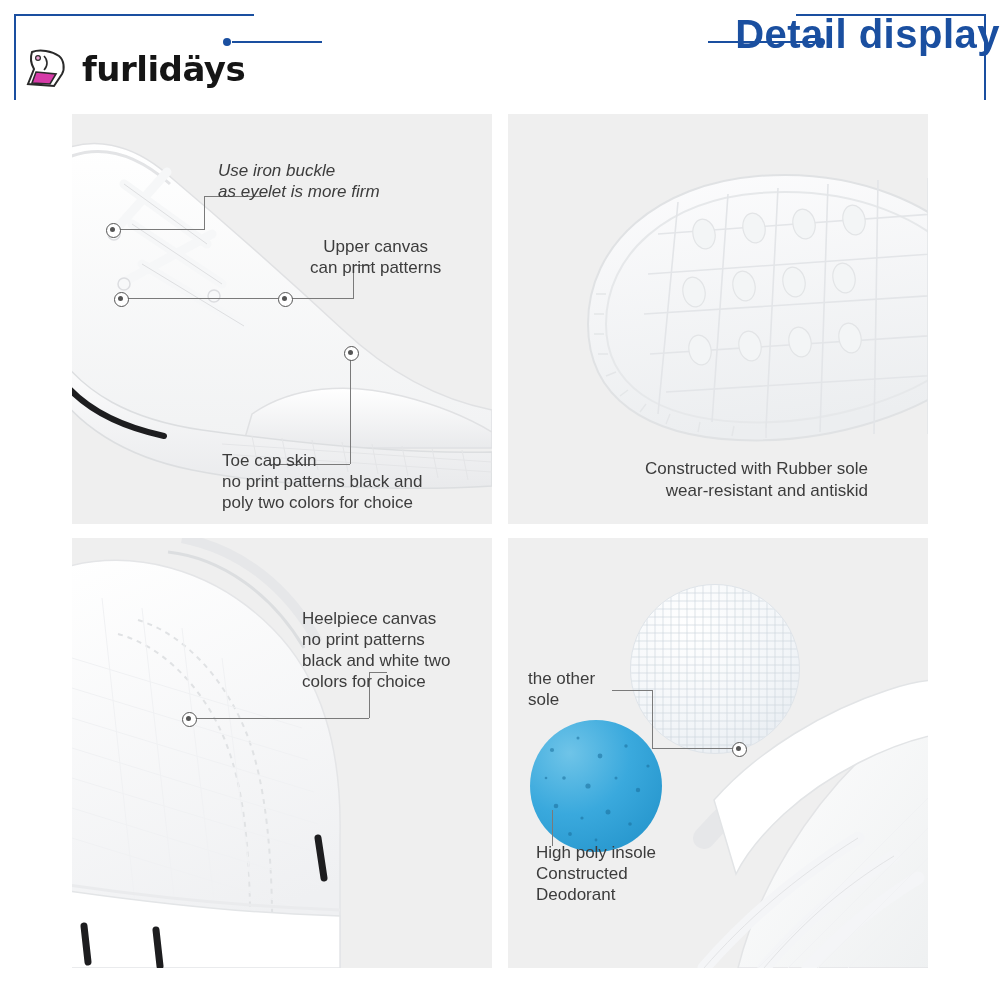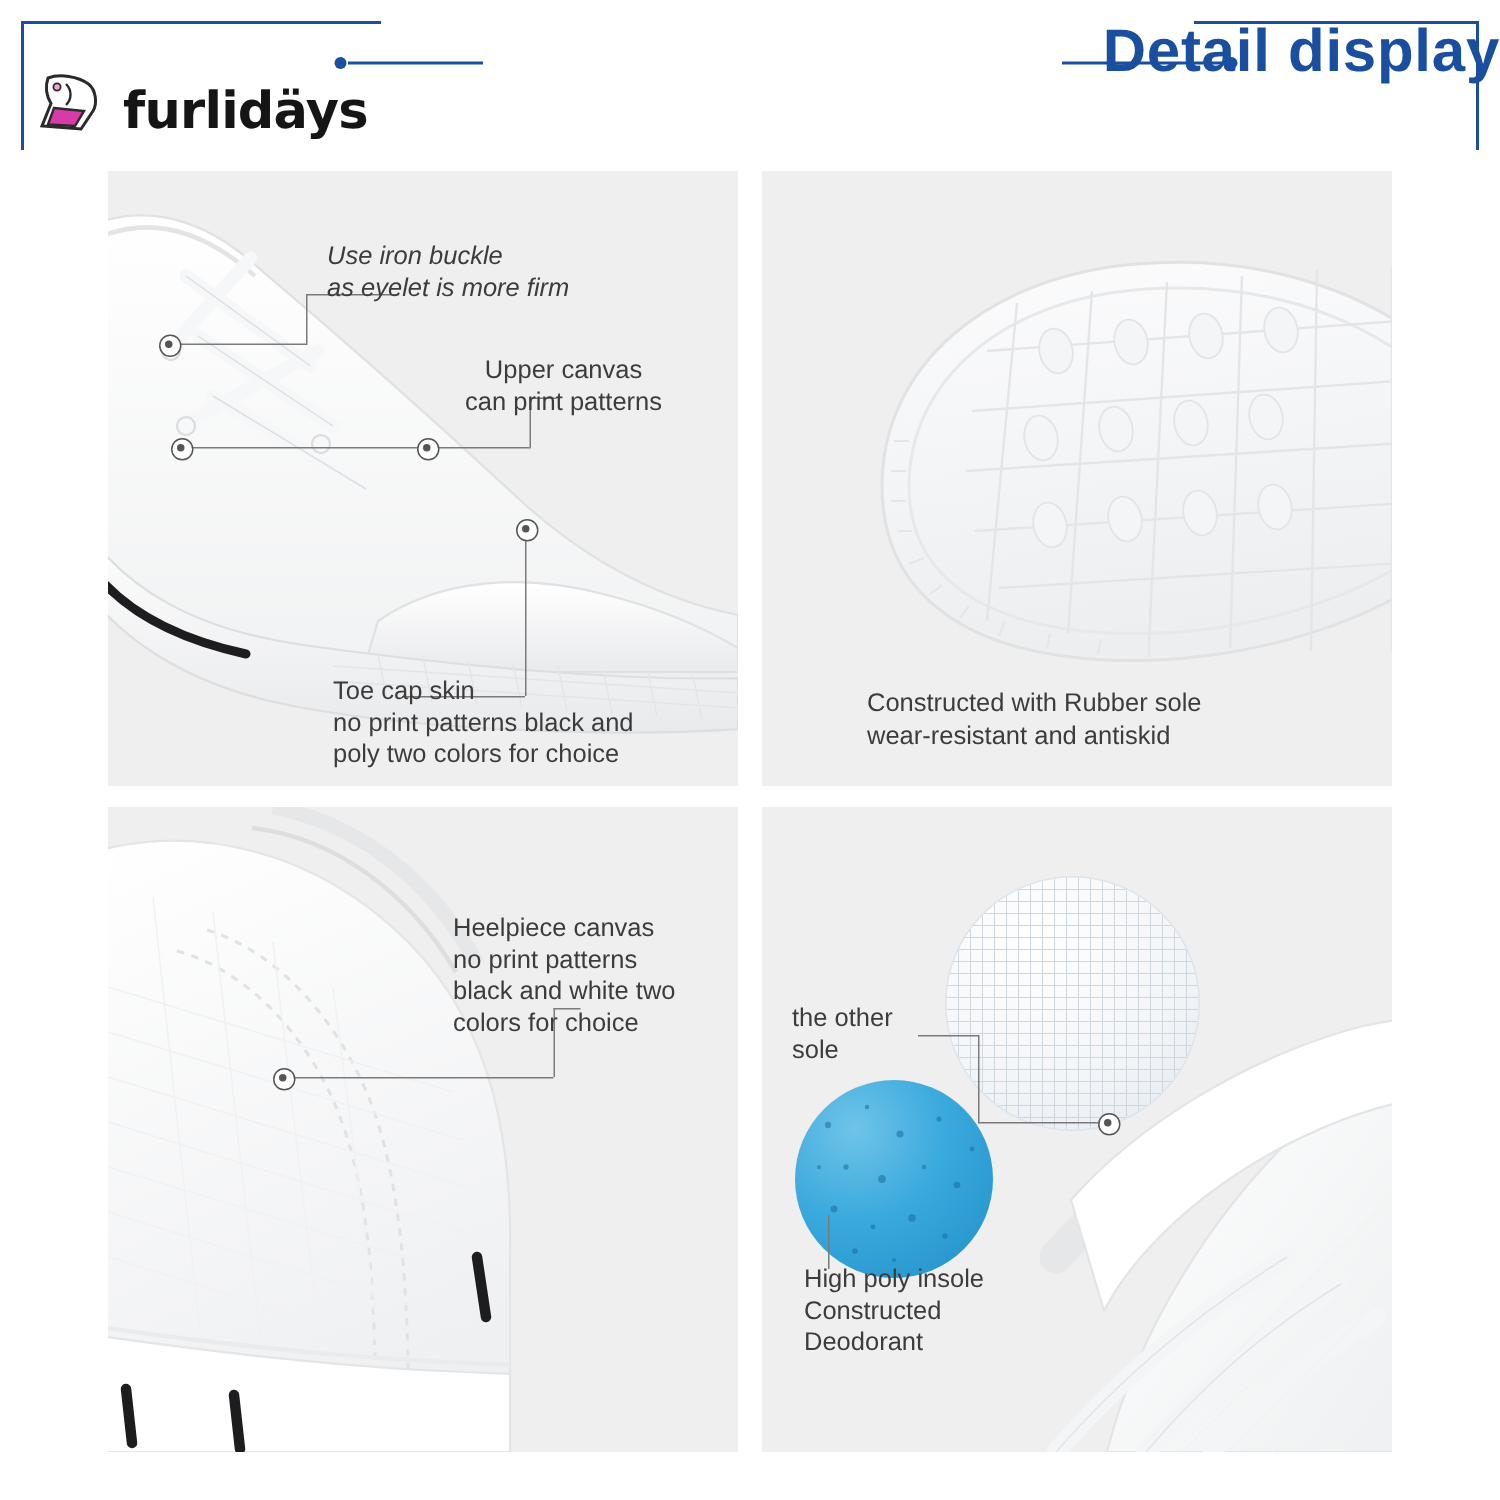--- a/index.html
+++ b/index.html
@@ -88,21 +88,21 @@
     width: 2px; height: 86px;
     background: #1a4fa0;
   }
 
   
   .logo {
     position: absolute;
     left: 24px;
     top: 44px;
     display: flex;
-    align-items: flex-end;
+    align-items: center;
     gap: 2px;
   }
   .logo-mark {
     width: 56px; height: 50px;
     position: relative;
   }
   .logo-text {
     font-size: 34px;
     font-weight: bold;
     color: #151515;
@@ -324,21 +324,21 @@
       <ellipse cx="192" cy="236" rx="11" ry="15" transform="rotate(-12 192 236)"></ellipse>
       <ellipse cx="242" cy="232" rx="11" ry="15" transform="rotate(-12 242 232)"></ellipse>
       <ellipse cx="292" cy="228" rx="11" ry="15" transform="rotate(-12 292 228)"></ellipse>
       <ellipse cx="342" cy="224" rx="11" ry="15" transform="rotate(-12 342 224)"></ellipse>
     </g>
 
     <g stroke="#e4e6e8" stroke-width="1.4">
       <path d="M88 180 L98 180 M86 200 L96 200 M86 220 L96 220 M90 240 L100 240 M98 262 L108 258 M112 282 L120 276 M132 298 L138 290 M158 310 L162 300 M190 318 L192 308 M224 322 L226 312 M258 324 L258 314"></path>
     </g>
   </svg>
-  <div class="panel-caption" style="left:70px; top:344px; text-align:left; width:290px;">Constructed with Rubber sole
+  <div class="panel-caption" style="left:70px; top:344px; text-align:right; width:290px;">Constructed with Rubber sole
 wear-resistant and antiskid</div>
 </div>
 
 <div class="panel panel-bl">
   <svg class="art" width="420" height="430" viewBox="0 0 420 430">
     <defs>
       <linearGradient id="heelG" x1="0" y1="0" x2="0.3" y2="1">
         <stop offset="0%" stop-color="#ffffff"></stop>
         <stop offset="100%" stop-color="#eff0f2"></stop>
       </linearGradient>

